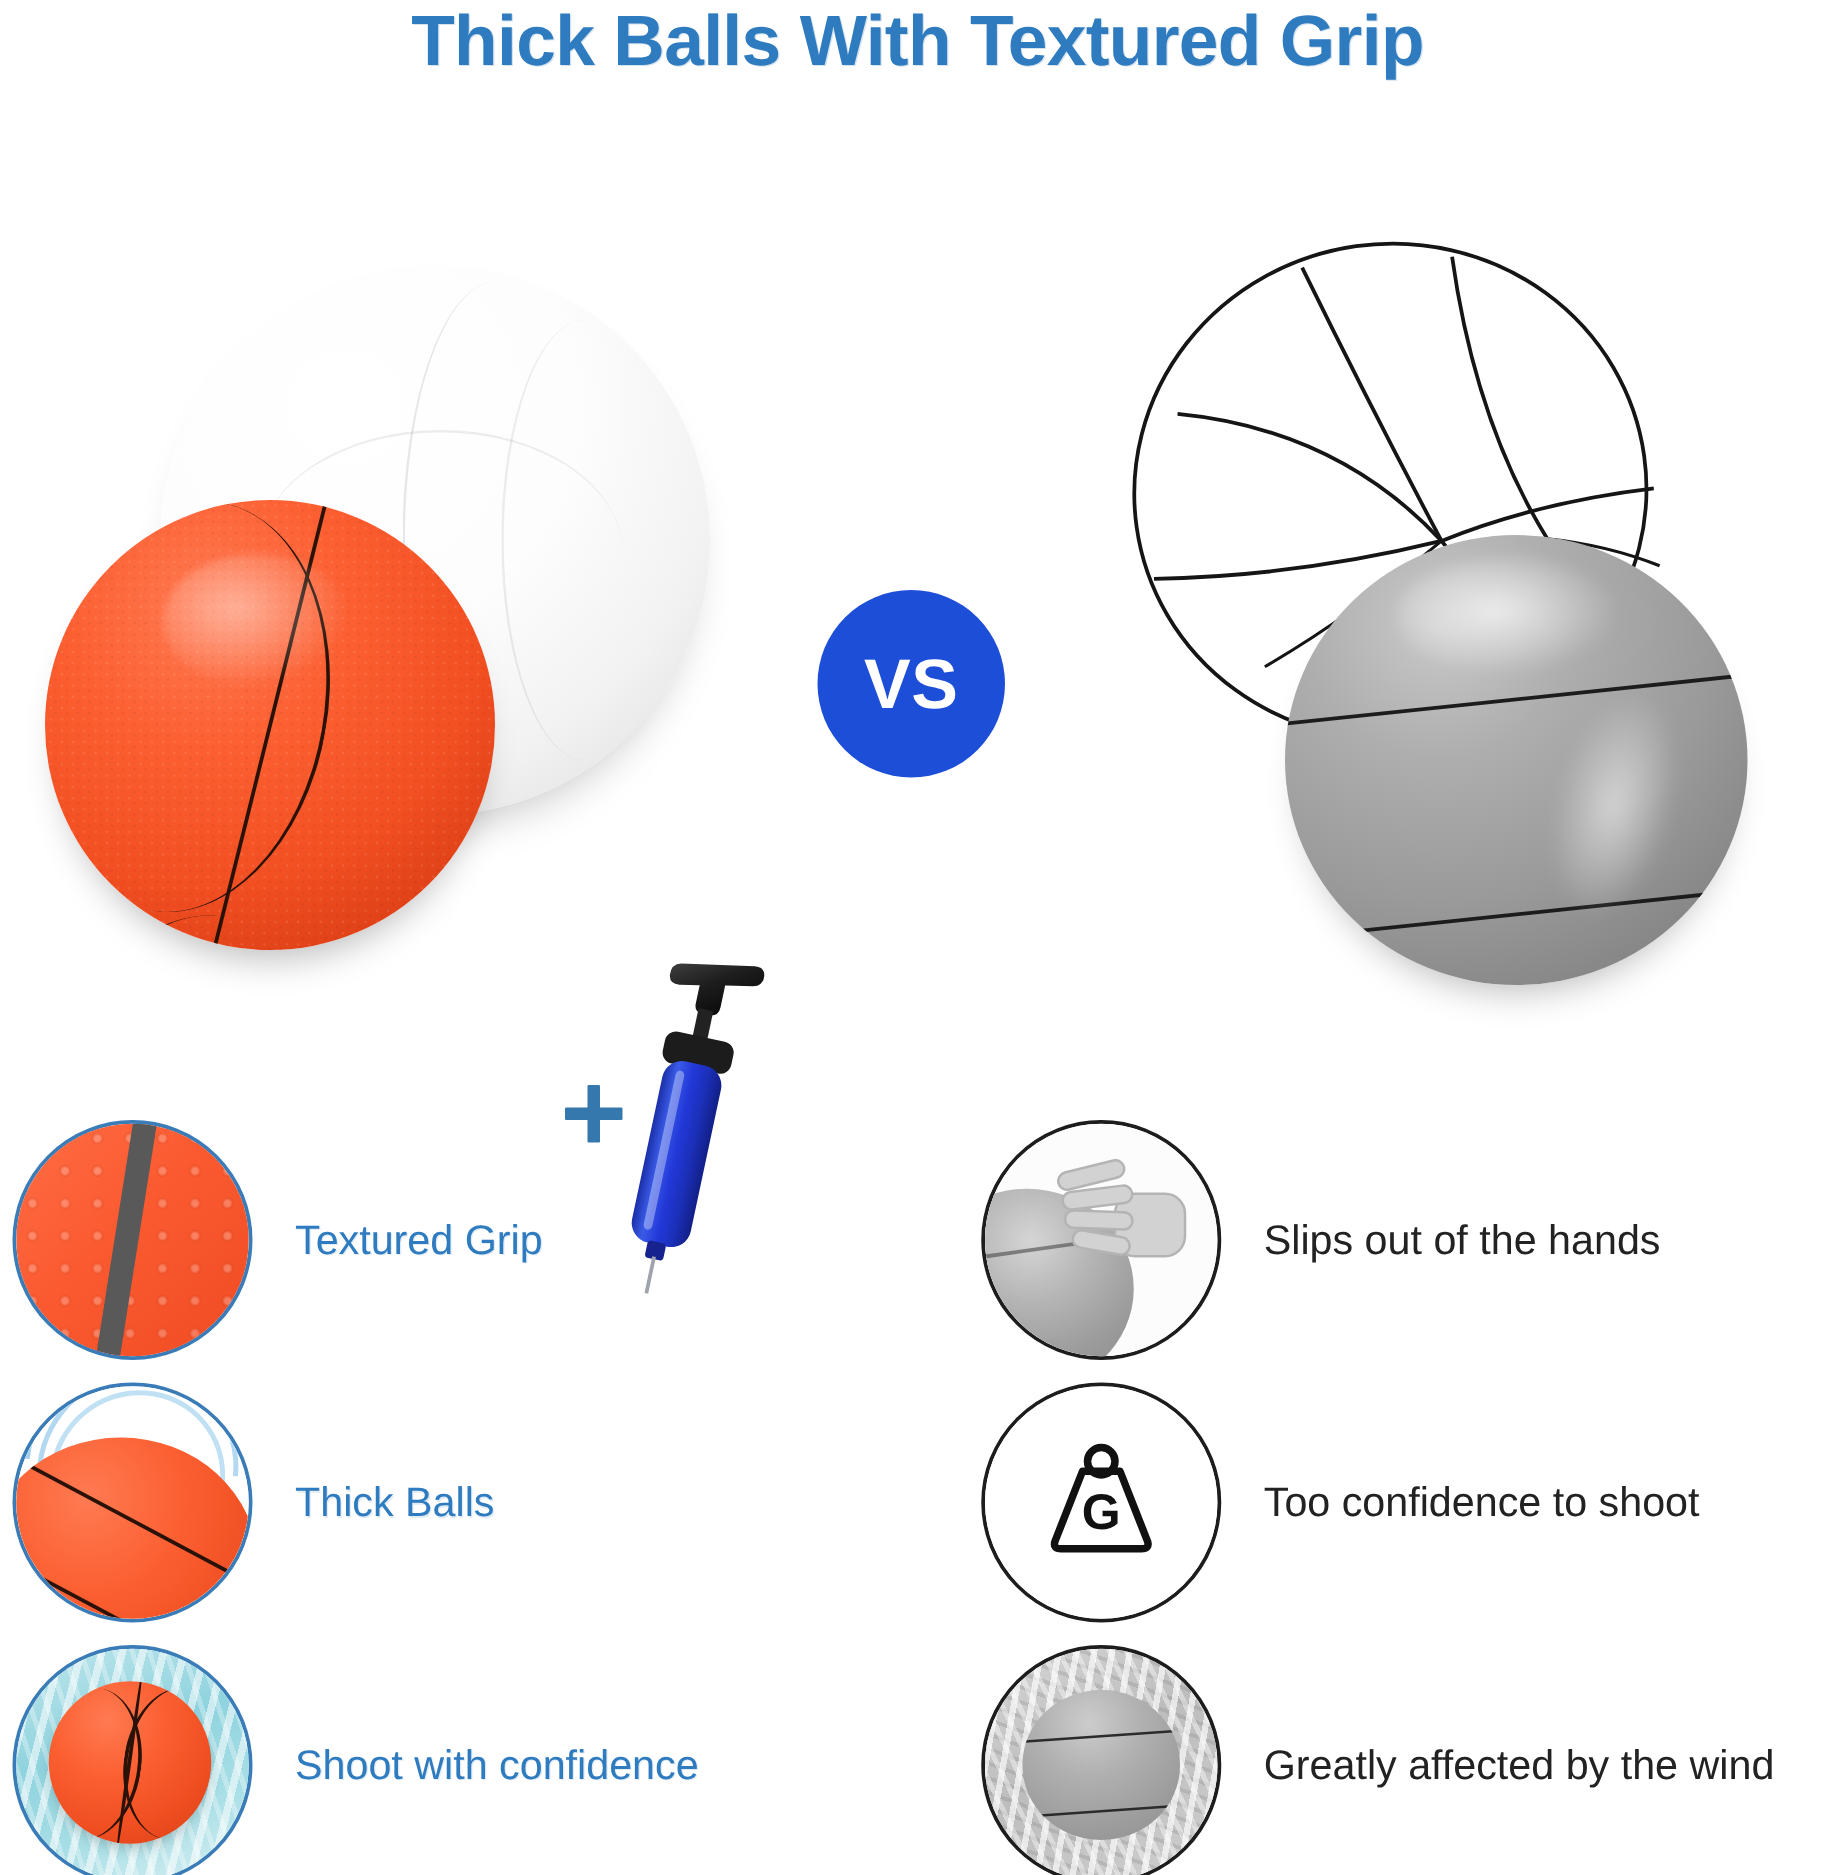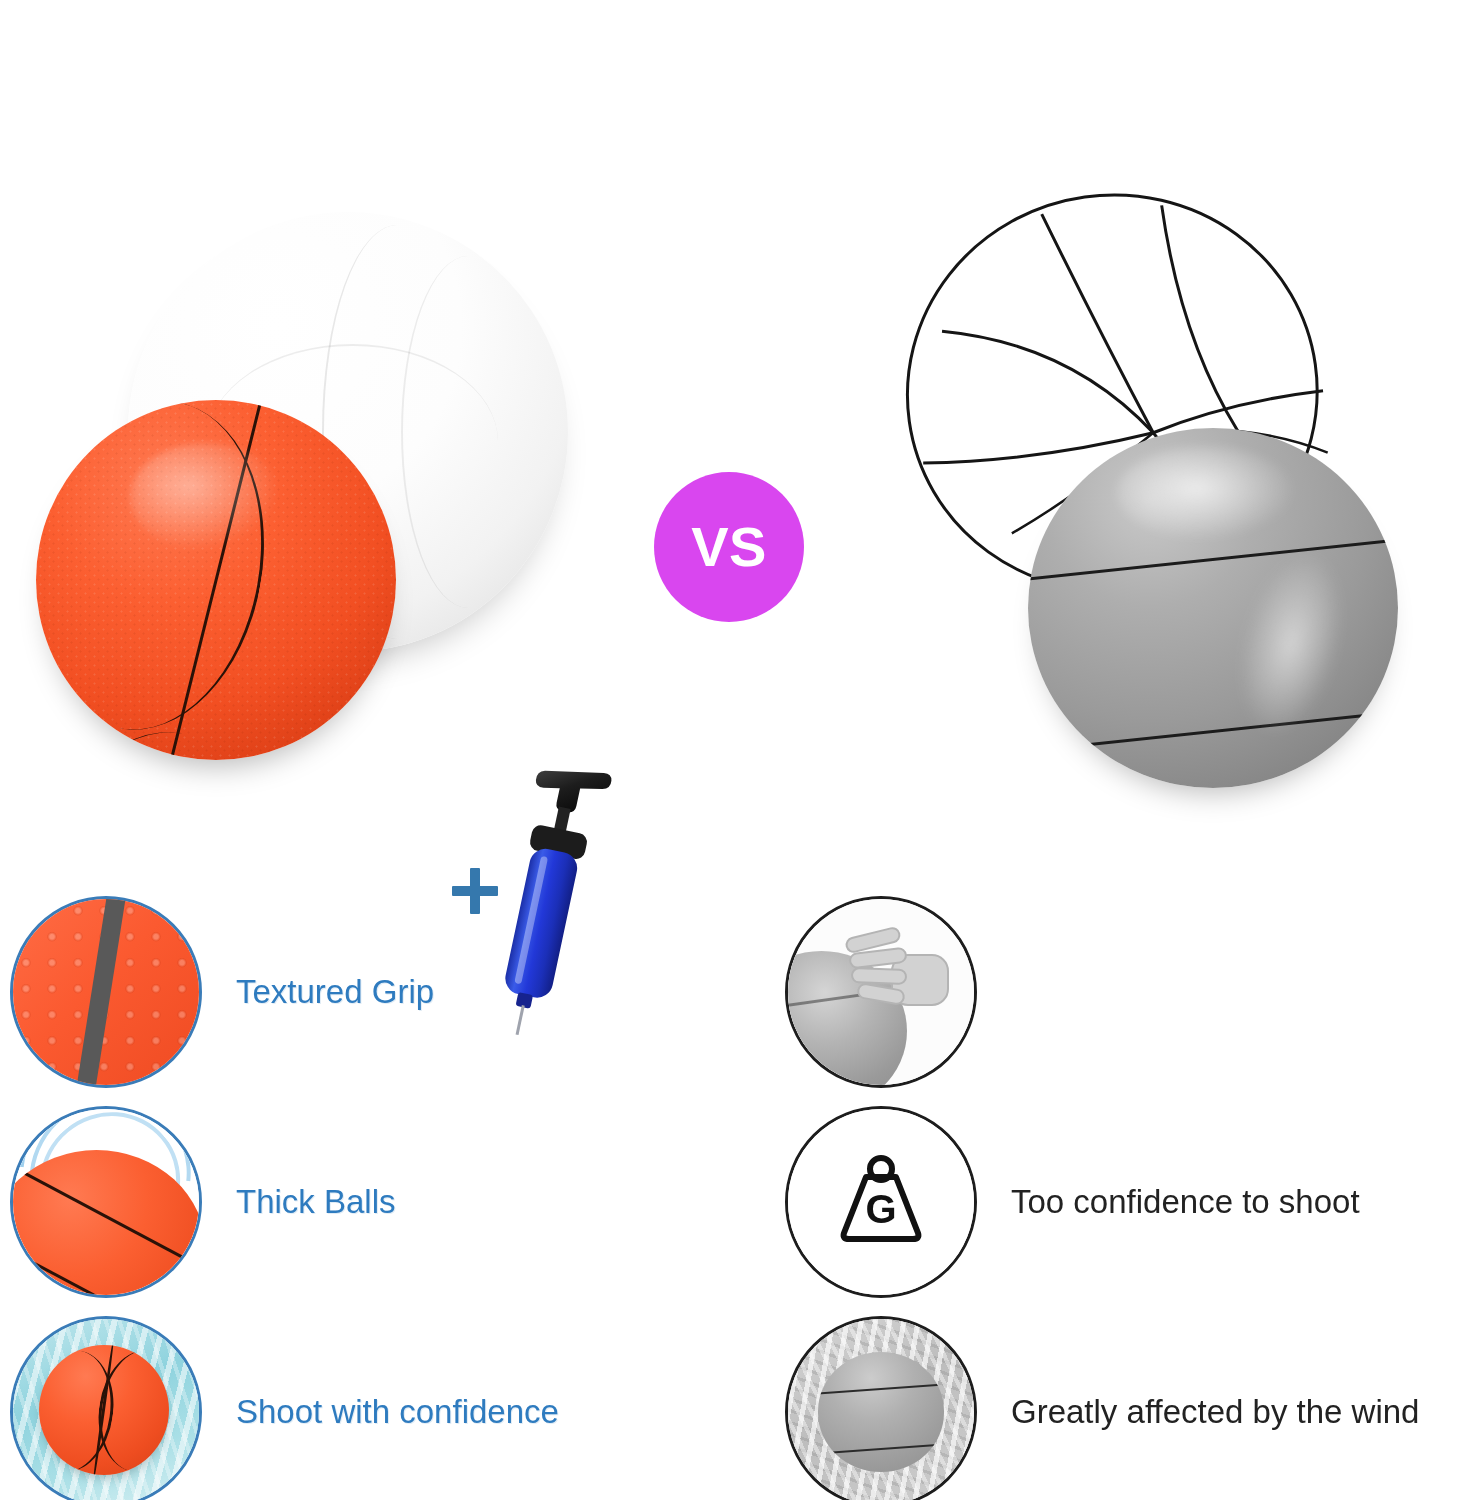--- a/index.html
+++ b/index.html
@@ -126,21 +126,21 @@
     background: none;
     transform: rotate(10deg);
   }
 
   
   .vs-badge {
     position: absolute;
     left: 654px; top: 322px;
     width: 150px; height: 150px;
     border-radius: 50%;
-    background: #d946ef;
+    background: #1d4ed8;
     display: flex;
     align-items: center;
     justify-content: center;
   }
   .vs-badge span {
     color: #ffffff;
     font-size: 56px;
     font-weight: bold;
     letter-spacing: 0.5px;
     line-height: 1;
@@ -365,20 +365,21 @@
     position: absolute; left: -6%; width: 112%; height: 2px;
     background: #2b2b2b;
   }
   .graywater .gball2 .bl1 { top: 30%; transform: rotate(-4deg); }
   .graywater .gball2 .bl2 { top: 80%; transform: rotate(-4deg); }
 </style>
 </head>
 <body>
 
 <div class="header">
+  <h1 class="title">Thick Balls With Textured Grip</h1>
 </div>
 
 <div class="hero">
 
   <div class="vb-left">
     <div class="seam s1"></div>
     <div class="seam s2"></div>
     <div class="seam s3"></div>
   </div>
 
@@ -503,20 +504,21 @@
             <g fill="#d2d2d2" stroke="#b4b4b4" stroke-width="2">
               <rect x="104" y="56" width="56" height="50" rx="16"></rect>
               <rect x="58" y="34" width="54" height="14" rx="7" transform="rotate(-14 85 41)"></rect>
               <rect x="62" y="52" width="56" height="14" rx="7" transform="rotate(-7 90 59)"></rect>
               <rect x="64" y="70" width="54" height="14" rx="7" transform="rotate(2 91 77)"></rect>
               <rect x="70" y="88" width="46" height="14" rx="7" transform="rotate(10 93 95)"></rect>
             </g>
           </svg>
         </div>
       </div>
+      <div class="flabel dark">Slips out of the hands</div>
     </div>
 
     <div class="frow r1">
       <div class="thumb dark-ring">
         <div class="weighticon">
           <svg width="110" height="110" viewBox="0 0 110 110">
             <circle cx="55" cy="22" r="11" fill="none" stroke="#111" stroke-width="6"></circle>
             <path d="M40 30 L70 30 L92 86 Q94 92 87 92 L23 92 Q16 92 18 86 Z" fill="none" stroke="#111" stroke-width="6" stroke-linejoin="round"></path>
             <text x="55" y="76" text-anchor="middle" font-family="'Liberation Sans', sans-serif" font-size="40" font-weight="bold" fill="#111">G</text>
           </svg>

